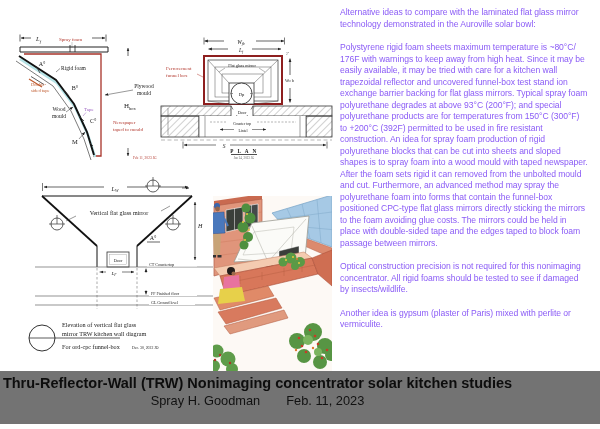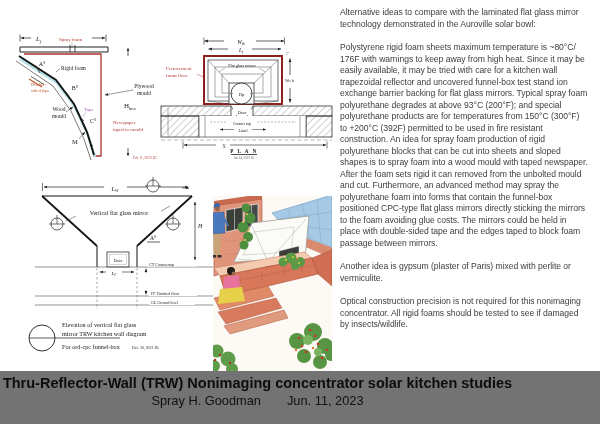--- a/index.html
+++ b/index.html
@@ -1,19 +1,19 @@
 <!DOCTYPE html>
 <html><head>
 <meta charset="utf-8">
 <style>
   html,body{margin:0;padding:0;background:#fff;}
   .page{position:relative;width:600px;height:429px;background:#fff;overflow:hidden;
         font-family:"Liberation Sans",sans-serif;}
   .figures{position:absolute;left:0;top:0;}
-  .textcol{position:absolute;left:340px;top:7px;width:248px;color:#404040;}
+  .textcol{position:absolute;left:340px;top:7px;width:248px;color:#8b5cf6;}
   .textcol p{margin:0 0 12px 0;font-size:8.6px;line-height:1.34;letter-spacing:-0.05px;}
   .banner{position:absolute;left:0;top:371px;width:600px;height:53px;background:#737373;}
   .banner-title{margin-top:4px;width:515px;text-align:center;font-weight:bold;
                 font-size:14.5px;color:#0d0d0d;}
   .banner-byline{width:515px;text-align:center;font-size:12.8px;color:#111;margin-top:2px;}
   .gap{display:inline-block;width:26px;}
   svg text{font-family:"Liberation Serif",serif;fill:#1a1a1a;}
   .red{fill:#b3392f;}
   .orange{fill:#bf5a2e;}
   .purple{fill:#9a5fc0;}
@@ -355,24 +355,24 @@
         <circle cx="233.5" cy="273.5" r="2" fill="#9a6a4a"></circle>
         <polygon points="224,277 239,275 240,288 223,289" fill="#e8739f"></polygon>
         <polygon points="220,289 242,287 245,301 218,304" fill="#e7d04a"></polygon>
       </g>
     </g>
   </svg>
 
   <div class="textcol">
     <p>Alternative ideas to compare with the laminated flat glass mirror technology demonstrated in the Auroville solar bowl:</p>
     <p>Polystyrene rigid foam sheets maximum temperature is ~80°C/ 176F with warnings to keep away from high heat. Since it may be easily available, it may be tried with care for a kitchen wall trapezoidal reflector and uncovered funnel-box test stand ion exchange barrier backing for flat glass mirrors. Typical spray foam polyurethane degrades at above 93°C (200°F); and special polyurethane products are for temperatures from 150°C (300°F) to +200°C (392F) permitted to be used in fire resistant construction. An idea for spray foam production of rigid polyurethane blocks that can be cut into sheets and sloped shapes is to spray foam into a wood mould with taped newspaper. After the foam sets rigid it can removed from the unbolted mould and cut. Furthermore, an advanced method may spray the polyurethane foam into forms that contain the funnel-box positioned CPC-type flat glass mirrors directly sticking the mirrors to the foam avoiding glue costs. The mirrors could be held in place with double-sided tape and the edges taped to block foam passage between mirrors.</p>
+    <p>Optical construction precision is not required for this nonimaging concentrator. All rigid foams should be tested to see if damaged by insects/wildlife.</p>
     <p>Another idea is gypsum (plaster of  Paris) mixed with perlite or vermiculite.</p>
-    <p>Optical construction precision is not required for this nonimaging concentrator. All rigid foams should be tested to see if damaged by insects/wildlife.</p>
   </div>
 
   <div class="banner">
     <div class="banner-title">Thru-Reflector-Wall (TRW) Nonimaging concentrator solar kitchen studies</div>
     <div class="banner-byline">
-      <span>Spray H. Goodman</span><span class="gap"></span><span>Jun. 11, 2023</span>
+      <span>Spray H. Goodman</span><span class="gap"></span><span>Feb. 11, 2023</span>
     </div>
   </div>
 
 </div>
 
 </body></html>

